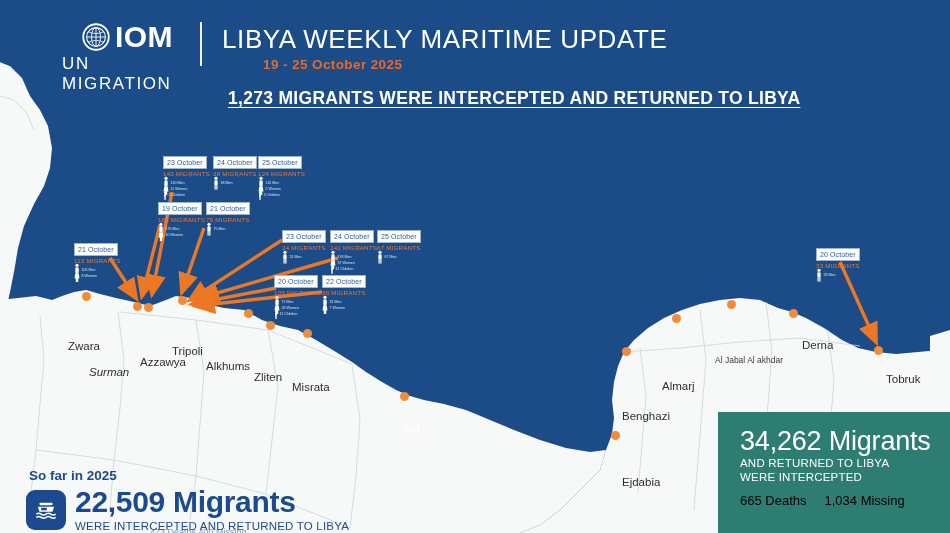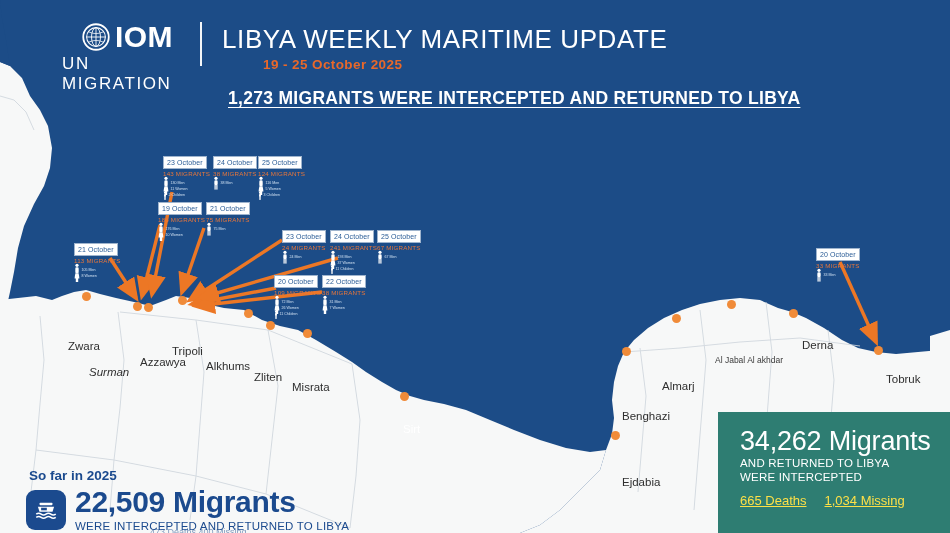--- a/index.html
+++ b/index.html
@@ -235,23 +235,22 @@
     font-size: 11.5px;
     line-height: 14px;
     letter-spacing: .2px;
   }
   .gr-foot {
     display: flex;
     gap: 18px;
     margin-top: 9px;
   }
   .gr-foot span {
-    color: #fde047;
+    color: #000000;
     font-size: 13px;
-    text-decoration: underline;
   }
 
   
   .crop-row {
     position: absolute;
     left: 150px; bottom: -4px;
     display: flex;
     gap: 120px;
     z-index: 5;
     opacity: .55;

